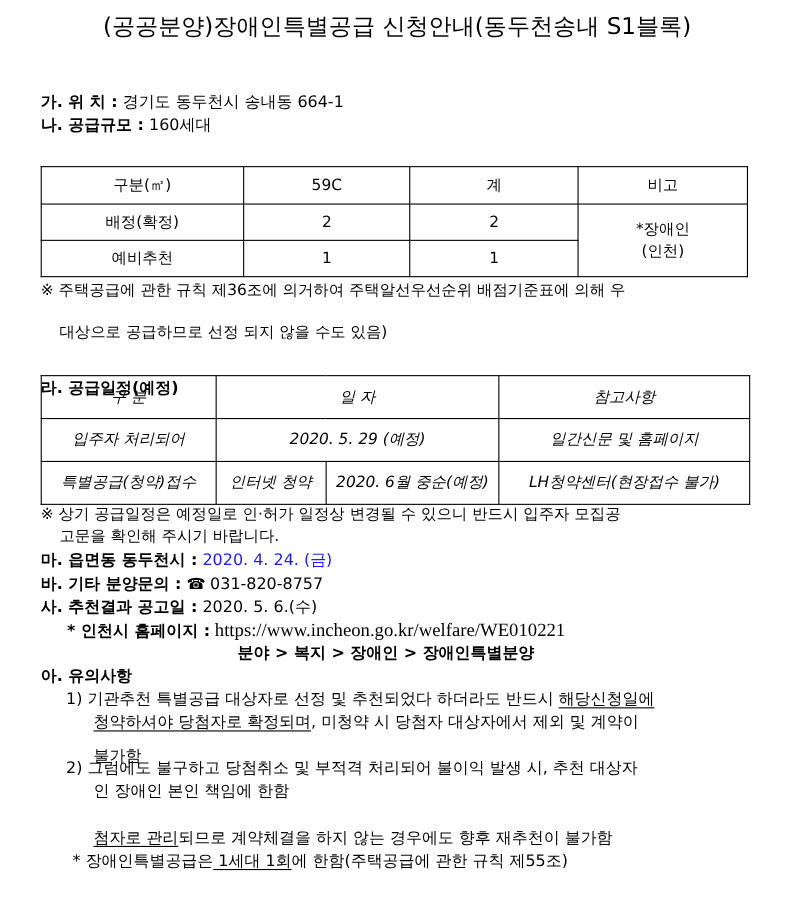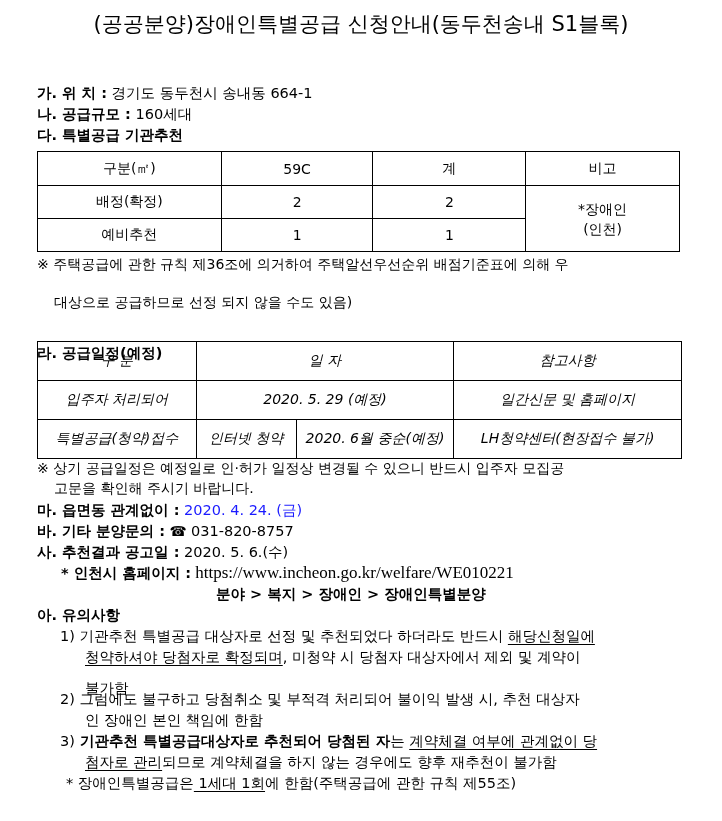--- a/index.html
+++ b/index.html
@@ -43,21 +43,20 @@
   <div class="title">(공공분양)장애인특별공급 신청안내(동두천송내 S1블록)</div>
 
   <div class="line" style="top:83px;">
     <span class="b">가. 위    치 :</span><span> 경기도 동두천시 송내동 664-1</span>
   </div>
 
   <div class="line" style="top:104px;">
     <span class="b">나. 공급규모 :</span><span> 160세대</span>
   </div>
 
-  <div class="line b" style="top:125px;">다. 특별공급 기관추천</div>
 
   <table class="grid" id="t1">
     <colgroup>
       <col style="width:184px">
         <col style="width:152px">
         <col style="width:153px">
         <col style="width:154px">
     </colgroup>
     <tbody>
         <tr>
@@ -112,21 +111,21 @@
       <td>2020. 6월 중순(예정)</td>
       <td>LH청약센터(현장접수 불가)</td>
     </tr>
   </tbody>
     </table>
 
   <div class="note" style="top:459px;">※ 상기 공급일정은 예정일로 인·허가 일정상 변경될 수 있으니 반드시 입주자 모집공</div>
   <div class="note indent" style="top:479px;">고문을 확인해 주시기 바랍니다.</div>
 
   <div class="line" style="top:500px;">
-    <span class="b">마. 읍면동 관계없이 :</span><span class="blue"> 2020. 4. 24. (금)</span>
+    <span class="b">마. 읍면동 동두천시 :</span><span class="blue"> 2020. 4. 24. (금)</span>
   </div>
 
   <div class="line" style="top:521px;">
     <span class="b">바. 기타 분양문의 :</span>
     <span class="phone-icon">☎</span><span>031-820-8757</span>
   </div>
 
   <div class="line" style="top:542px;">
     <span class="b">사. 추천결과 공고일 :</span><span> 2020. 5. 6.(수)</span>
   </div>
@@ -144,23 +143,20 @@
   <div class="sub2" style="top:647px;">
     <span class="u">청약하셔야 당첨자로 확정되며</span><span>, 미청약 시 당첨자 대상자에서 제외 및 계약이</span>
   </div>
   <div class="sub2" style="top:678px;">불가함</div>
 
   <div class="sub" style="top:689px;">
     <span>2)</span><span> 그럼에도 불구하고 당첨취소 및 부적격 처리되어 불이익 발생 시, 추천 대상자</span>
   </div>
   <div class="sub2" style="top:710px;">인 장애인 본인 책임에 한함</div>
 
-  <div class="sub" style="top:731px;">
-    <span>3)</span><span class="b"> 기관추천 특별공급대상자로 추천되어 당첨된 자</span><span>는 </span><span class="u">계약체결 여부에 관계없이 당</span>
-  </div>
   <div class="sub2" style="top:752px;">
     <span class="u">첨자로 관리</span><span>되므로 계약체결을 하지 않는 경우에도 향후 재추천이 불가함</span>
   </div>
 
   <div class="sub" style="top:773px; left:66px;">
     <span>* 장애인특별공급은</span><span class="u"> 1세대 1회</span><span>에 한함(주택공급에 관한 규칙 제55조)</span>
   </div>
 
 </div>
 

